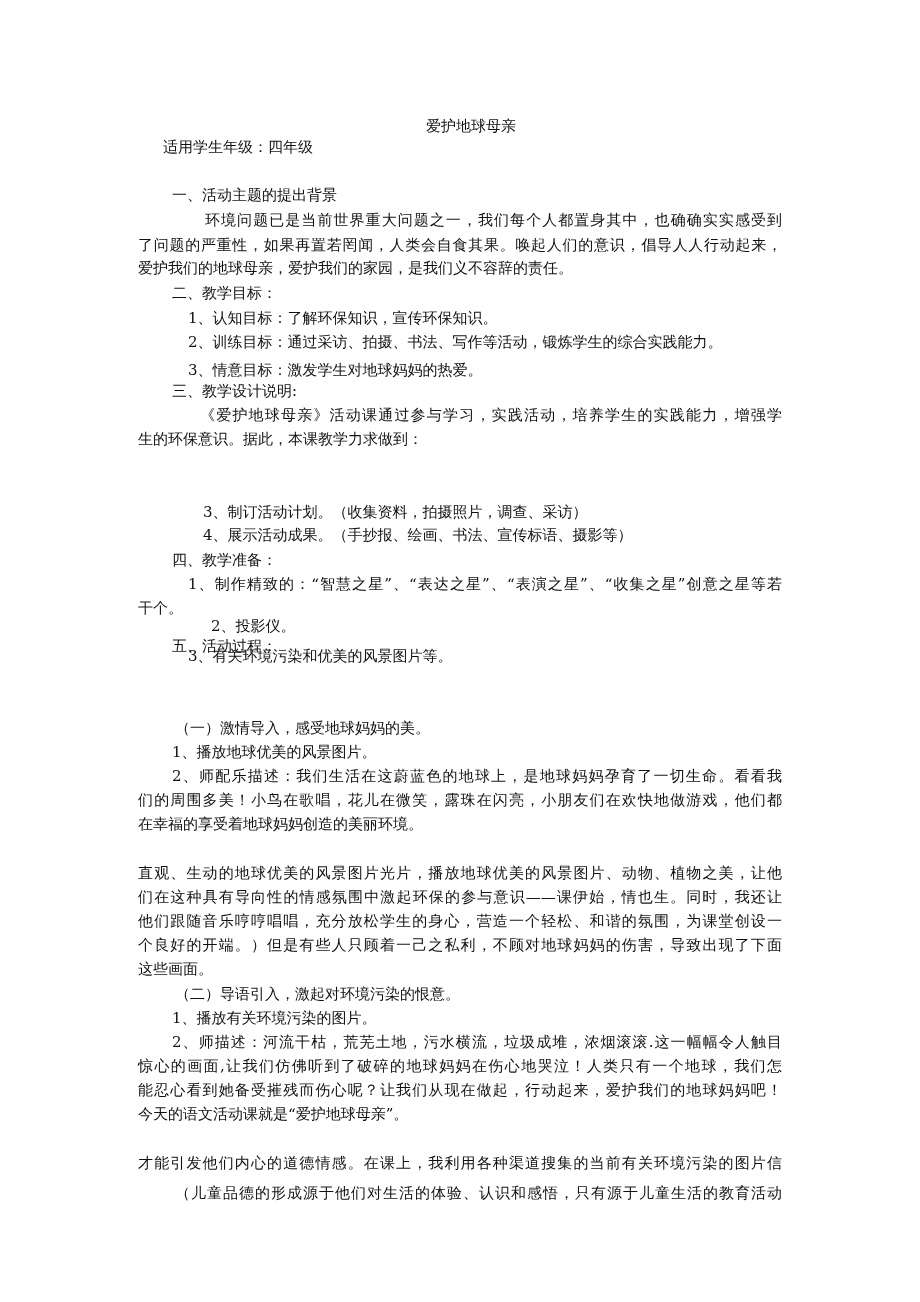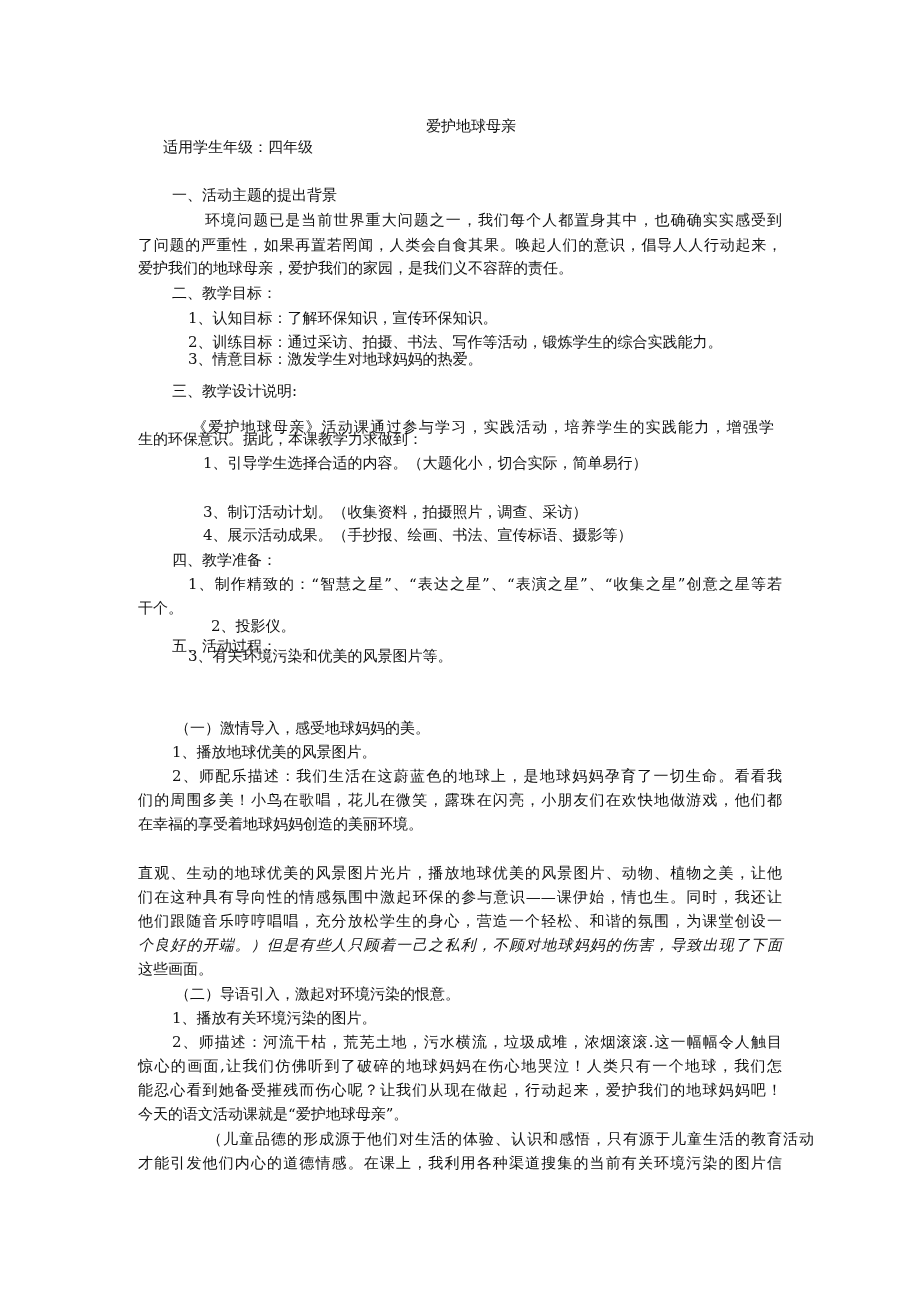--- a/index.html
+++ b/index.html
@@ -50,50 +50,49 @@
   <div class="line" style="top:137px; left:163px;">适用学生年级：四年级</div>
 
   <div class="line" style="top:185px; left:172px;">一、活动主题的提出背景</div>
   <div class="line full" style="top:235px;">了问题的严重性，如果再置若罔闻，人类会自食其果。唤起人们的意识，倡导人人行动起来，</div>
   <div class="line" style="top:210px; left:205px; width:577px; text-align:justify; text-align-last:justify;">环境问题已是当前世界重大问题之一，我们每个人都置身其中，也确确实实感受到</div>
   <div class="line" style="top:258px; left:138px;">爱护我们的地球母亲，爱护我们的家园，是我们义不容辞的责任。</div>
 
   <div class="line" style="top:283px; left:172px;">二、教学目标：</div>
   <div class="line" style="top:308px; left:188px;">1、认知目标：了解环保知识，宣传环保知识。</div>
   <div class="line" style="top:332px; left:188px;">2、训练目标：通过采访、拍摄、书法、写作等活动，锻炼学生的综合实践能力。</div>
-  <div class="line" style="top:349px; left:188px;">3、情意目标：激发学生对地球妈妈的热爱。</div>
+  <div class="line" style="top:360px; left:188px;">3、情意目标：激发学生对地球妈妈的热爱。</div>
 
   <div class="line" style="top:381px; left:172px;">三、教学设计说明:</div>
-  <div class="line" style="top:405px; left:192px; width:582px; text-align:justify; text-align-last:justify;margin-top:12px;">《爱护地球母亲》活动课通过参与学习，实践活动，培养学生的实践能力，增强学</div>
+  <div class="line" style="top:405px; left:200px; width:582px; text-align:justify; text-align-last:justify;">《爱护地球母亲》活动课通过参与学习，实践活动，培养学生的实践能力，增强学</div>
   <div class="line" style="top:429px; left:138px;">生的环保意识。据此，本课教学力求做到：</div>
-  <div class="line" style="top:453px; left:203px;">1、引导学生选择合适的内容。（大题化小，切合实际，简单易行）</div>
   <div class="line" style="top:502px; left:203px;">3、制订活动计划。（收集资料，拍摄照片，调查、采访）</div>
   <div class="line" style="top:525px; left:203px;">4、展示活动成果。（手抄报、绘画、书法、宣传标语、摄影等）</div>
 
   <div class="line" style="top:550px; left:172px;">四、教学准备：</div>
   <div class="line" style="top:574px; left:188px; width:594px; text-align:justify; text-align-last:justify;">1、制作精致的：“智慧之星”、“表达之星”、“表演之星”、“收集之星”创意之星等若</div>
   <div class="line" style="top:598px; left:138px;">干个。</div>
   <div class="line" style="top:616px; left:188px;margin-left:23px;">2、投影仪。</div>
   <div class="line" style="top:646px; left:188px;">3、有关环境污染和优美的风景图片等。</div>
 
   <div class="line" style="top:636px; left:172px;">五、活动过程：</div>
 
   <div class="line" style="top:718px; left:175px;">（一）激情导入，感受地球妈妈的美。</div>
   <div class="line" style="top:742px; left:172px;">1、播放地球优美的风景图片。</div>
   <div class="line" style="top:766px; left:172px; width:610px; text-align:justify; text-align-last:justify;">2、师配乐描述：我们生活在这蔚蓝色的地球上，是地球妈妈孕育了一切生命。看看我</div>
   <div class="line full" style="top:790px;">们的周围多美！小鸟在歌唱，花儿在微笑，露珠在闪亮，小朋友们在欢快地做游戏，他们都</div>
   <div class="line" style="top:814px; left:138px;">在幸福的享受着地球妈妈创造的美丽环境。</div>
   <div class="line full" style="top:863px;">直观、生动的地球优美的风景图片光片，播放地球优美的风景图片、动物、植物之美，让他</div>
   <div class="line full" style="top:887px;">们在这种具有导向性的情感氛围中激起环保的参与意识——课伊始，情也生。同时，我还让</div>
   <div class="line full" style="top:911px;">他们跟随音乐哼哼唱唱，充分放松学生的身心，营造一个轻松、和谐的氛围，为课堂创设一</div>
-  <div class="line full" style="top:935px;font-style:italic;">个良好的开端。）但是有些人只顾着一己之私利，不顾对地球妈妈的伤害，导致出现了下面</div>
+  <div class="line full" style="top:935px;">个良好的开端。）但是有些人只顾着一己之私利，不顾对地球妈妈的伤害，导致出现了下面</div>
   <div class="line" style="top:959px; left:138px;">这些画面。</div>
 
   <div class="line" style="top:984px; left:175px;">（二）导语引入，激起对环境污染的恨意。</div>
   <div class="line" style="top:1008px; left:172px;">1、播放有关环境污染的图片。</div>
   <div class="line" style="top:1032px; left:172px; width:610px; text-align:justify; text-align-last:justify;">2、师描述：河流干枯，荒芜土地，污水横流，垃圾成堆，浓烟滚滚.这一幅幅令人触目</div>
   <div class="line full" style="top:1056px;">惊心的画面,让我们仿佛听到了破碎的地球妈妈在伤心地哭泣！人类只有一个地球，我们怎</div>
   <div class="line full" style="top:1080px;">能忍心看到她备受摧残而伤心呢？让我们从现在做起，行动起来，爱护我们的地球妈妈吧！</div>
   <div class="line" style="top:1104px; left:138px;">今天的语文活动课就是“爱护地球母亲”。</div>
-  <div class="line" style="top:1129px; left:175px; width:607px; text-align:justify; text-align-last:justify;margin-left:32px;">（儿童品德的形成源于他们对生活的体验、认识和感悟，只有源于儿童生活的教育活动</div>
+  <div class="line" style="top:1183px; left:175px; width:607px; text-align:justify; text-align-last:justify;">（儿童品德的形成源于他们对生活的体验、认识和感悟，只有源于儿童生活的教育活动</div>
   <div class="line full" style="top:1153px;">才能引发他们内心的道德情感。在课上，我利用各种渠道搜集的当前有关环境污染的图片信</div>
 
 </div>
 
 </body></html>

